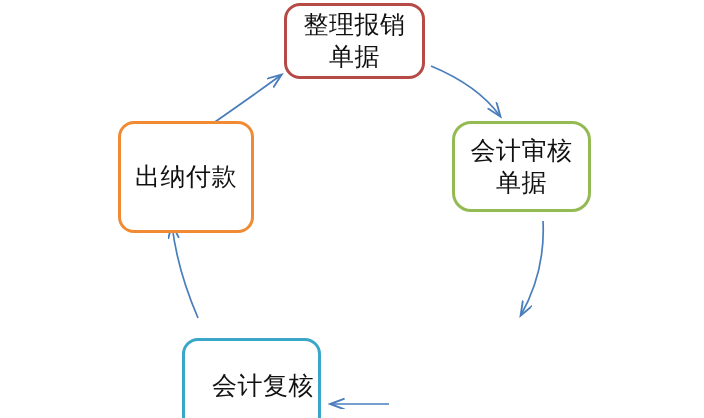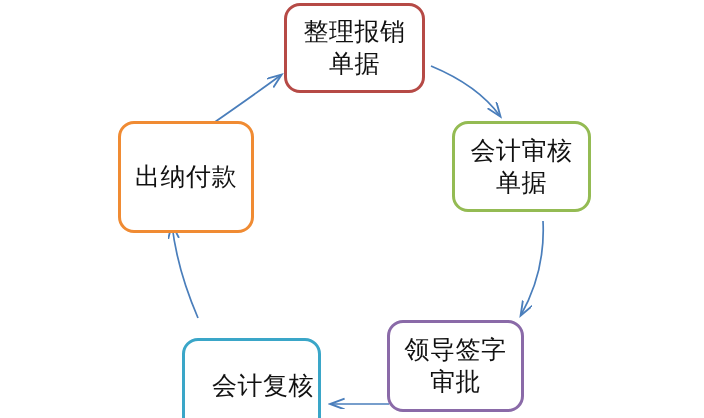--- a/index.html
+++ b/index.html
@@ -60,34 +60,30 @@
     </defs>
     <g id="arrow-paths" fill="none" stroke="#4a7ebb" stroke-width="1.7" marker-end="url(#arrowhead)">
         <path d="M 212 124 C 235 108, 258 92, 281 75"></path>
         <path d="M 431 66 C 460 78, 484 94, 500 116"></path>
         <path d="M 543 221 C 545 260, 535 290, 521 315"></path>
         <path d="M 389 404 L 331 404"></path>
         <path d="M 198 318 C 186 290, 176 260, 172 225"></path>
       </g>
   </svg>
 
-  <div class="node" style="left: 284px; top: 3px; width: 141px; height: 90px; border-color: rgb(182, 74, 70);">
+  <div class="node" style="left: 284px; top: 3px; width: 141px; height: 76px; border-color: rgb(182, 74, 70);">
     <span class="node-label">整理报销
 单据</span>
   </div>
 
-  <div class="node" style="left: 452px; top: 121px; width: 139px; height: 91px; border-color: rgb(148, 187, 83);">
+  <div class="node" style="left: 452px; top: 121px; width: 139px; height: 91px; border-color: rgb(148, 187, 83); border-radius: 19px;">
     <span class="node-label">会计审核
 单据</span>
   </div>
 
-  <div class="node" style="left: 387px; top: 320px; width: 137px; height: 92px; border-color: rgb(138, 106, 168);">
-    <span class="node-label">领导签字
-审批</span>
-  </div>
 
   <div class="node" style="left: 182px; top: 338px; width: 139px; height: 96px; border-color: rgb(58, 166, 200); justify-content: flex-end;">
     <span class="node-label">会计复核</span>
   </div>
 
   <div class="node" style="left: 118px; top: 121px; width: 136px; height: 112px; border-color: rgb(240, 139, 51);">
     <span class="node-label">出纳付款</span>
   </div>
 
 </div>

